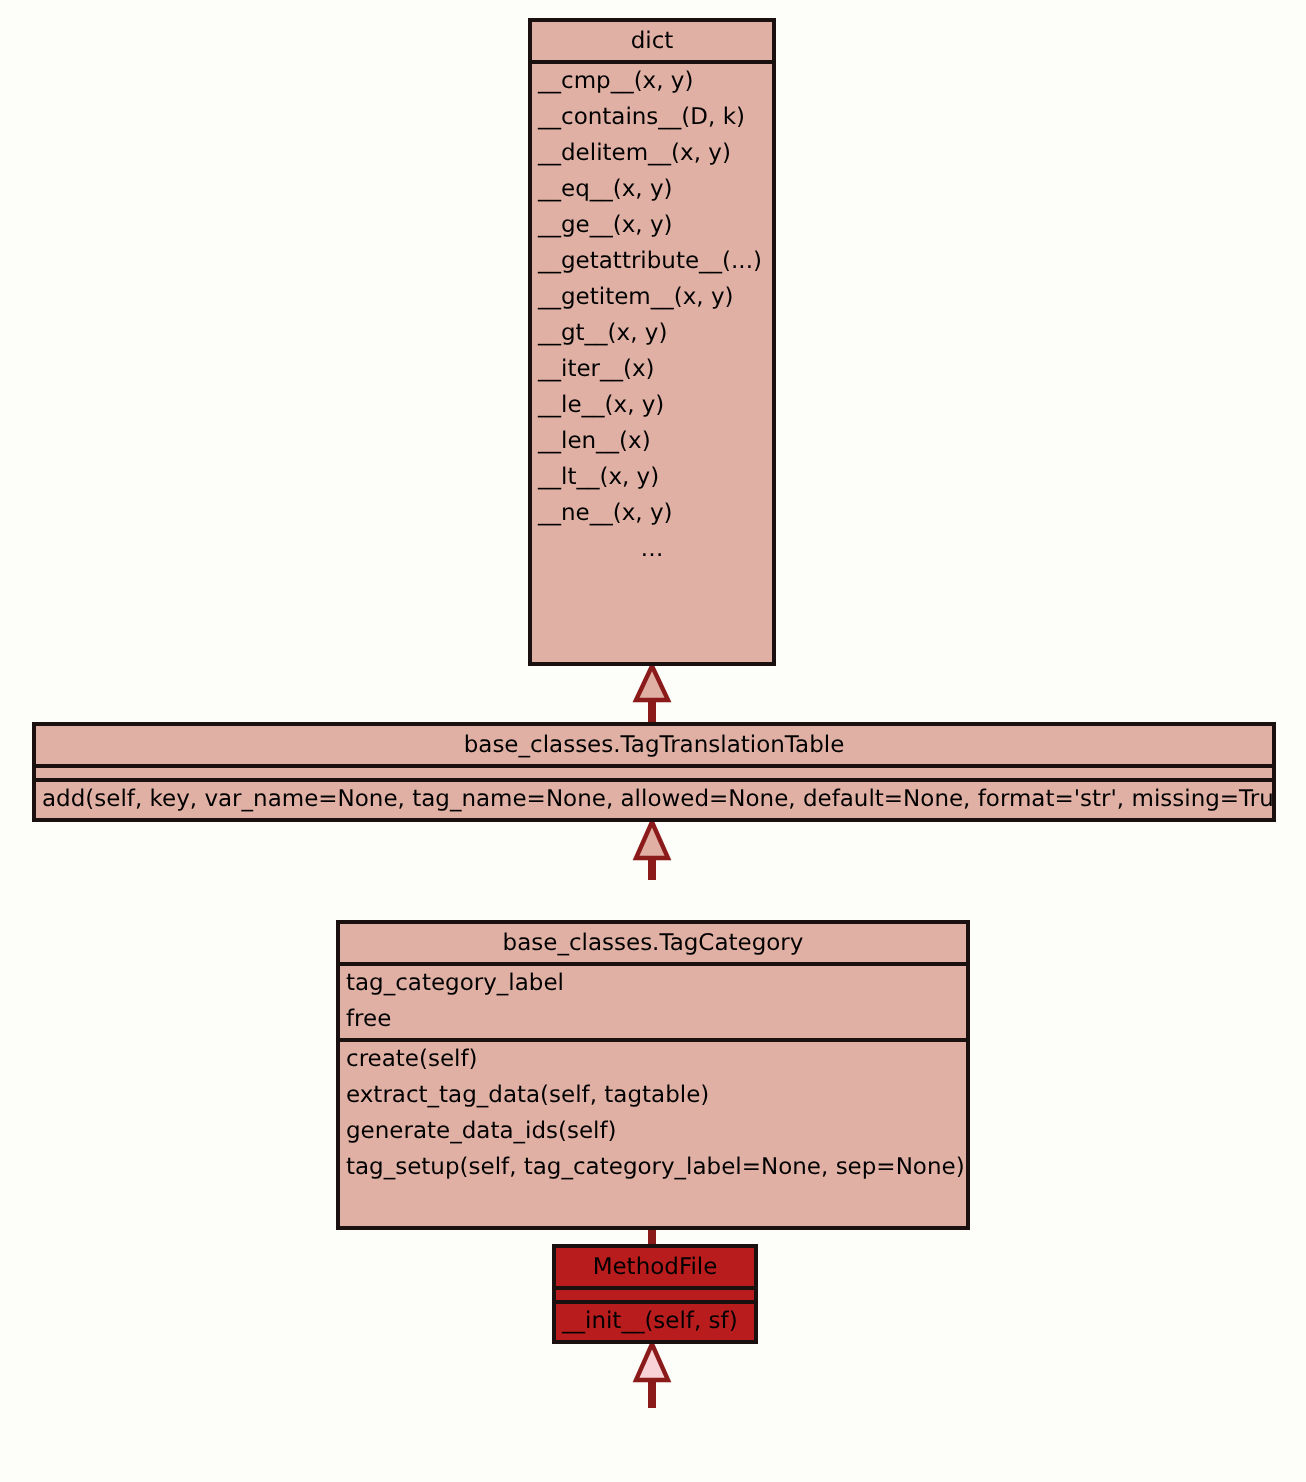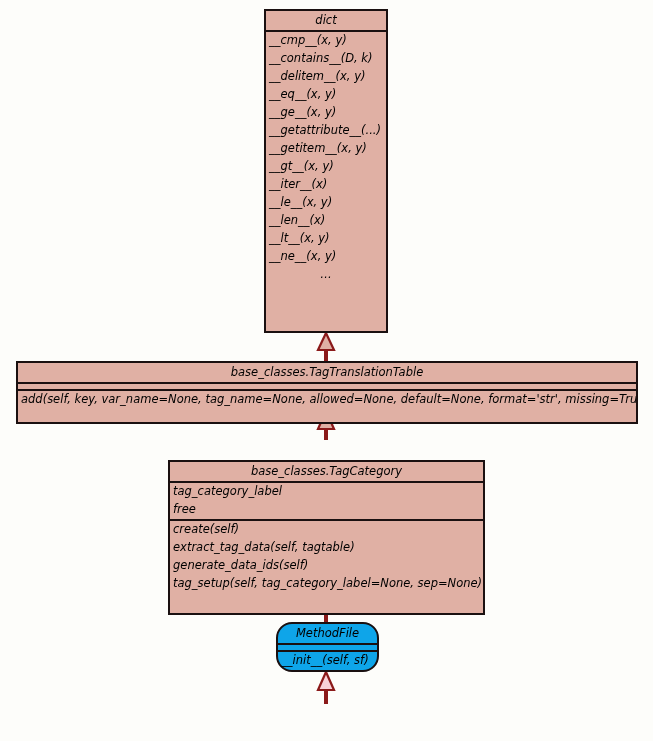--- a/index.html
+++ b/index.html
@@ -22,26 +22,24 @@
   }
   .uml-class {
     position: absolute;
     box-sizing: border-box;
     border: 2px solid #1a1010;
     background: #e0b0a4;
     font-size: 11.5px;
     color: #000000;
   }
   .uml-class.light {
-    background: #0ea5e9;
-    border-radius: 16px;
+    background: #b91c1c;
   }
   .compartment {
     box-sizing: border-box;
-    font-style: italic;
   }
   .compartment + .compartment {
     border-top: 2px solid #1a1010;
   }
   .class-title {
     text-align: center;
     padding: 2px 4px 3px 4px;
     line-height: 14px;
     white-space: nowrap;
   }
@@ -107,21 +105,21 @@
       <div class="member-row">__gt__(x, y)</div>
       <div class="member-row">__iter__(x)</div>
       <div class="member-row">__le__(x, y)</div>
       <div class="member-row">__len__(x)</div>
       <div class="member-row">__lt__(x, y)</div>
       <div class="member-row">__ne__(x, y)</div>
       <div class="member-row centered">…</div>
     </div>
   </div>
 
-  <div class="uml-class" style="left:16px; top:361px; width:622px; height:63px;">
+  <div class="uml-class" style="left:16px; top:361px; width:622px; height:50px;">
     <div class="compartment">
       <div class="class-title">base_classes.TagTranslationTable</div>
     </div>
     <div class="compartment empty"></div>
     <div class="compartment">
       <div class="member-row">add(self, key, var_name=None, tag_name=None, allowed=None, default=None, format='str', missing=True)</div>
     </div>
   </div>
 
   <div class="uml-class" style="left:168px; top:440px; width:317px; height:155px;margin-top:20px;">

